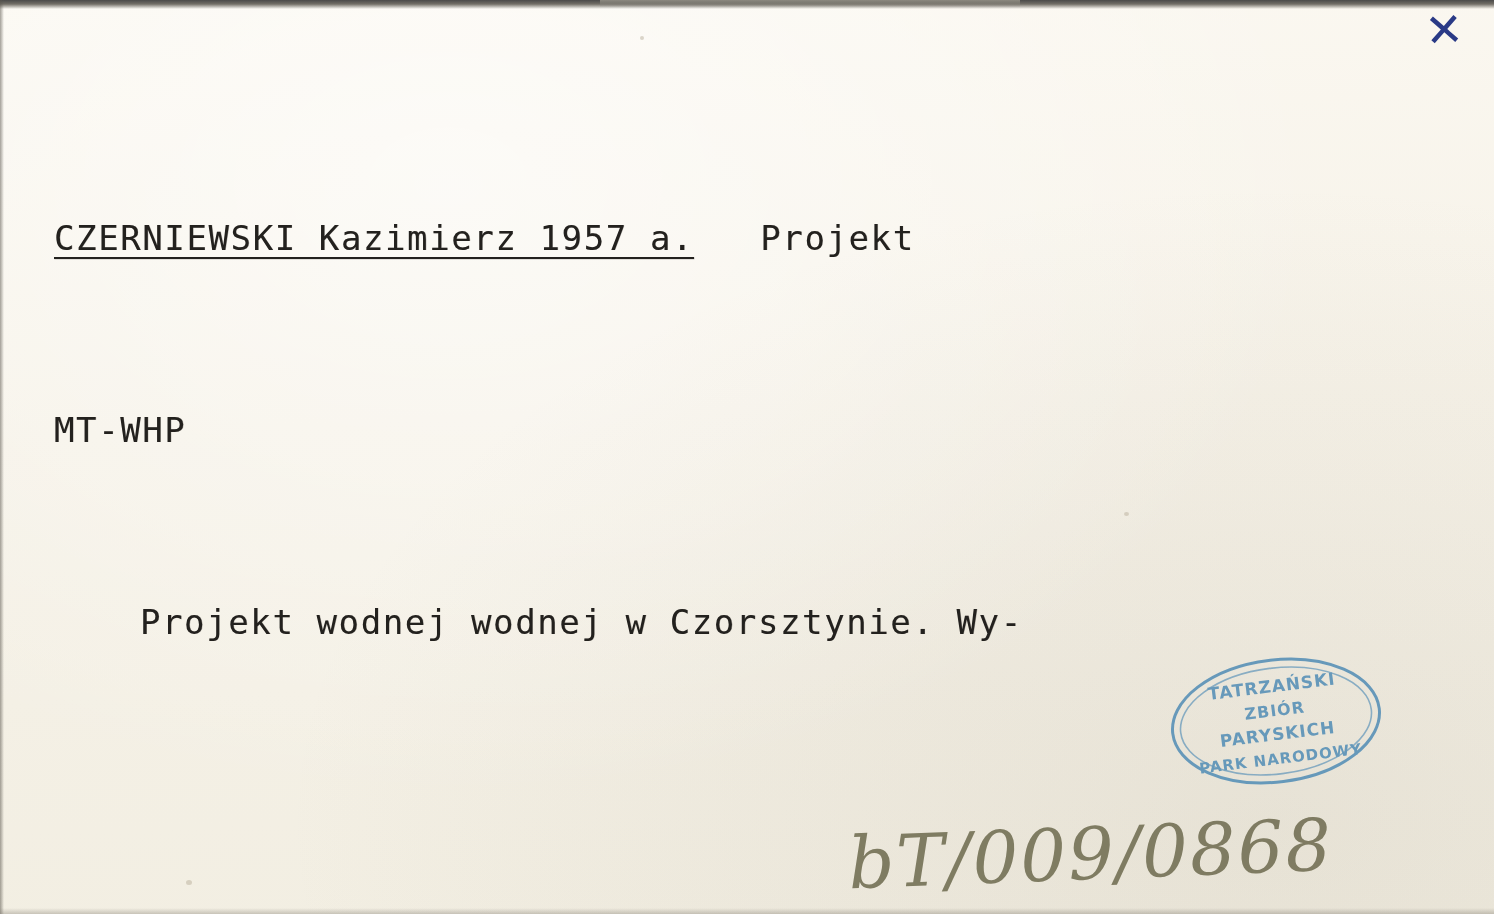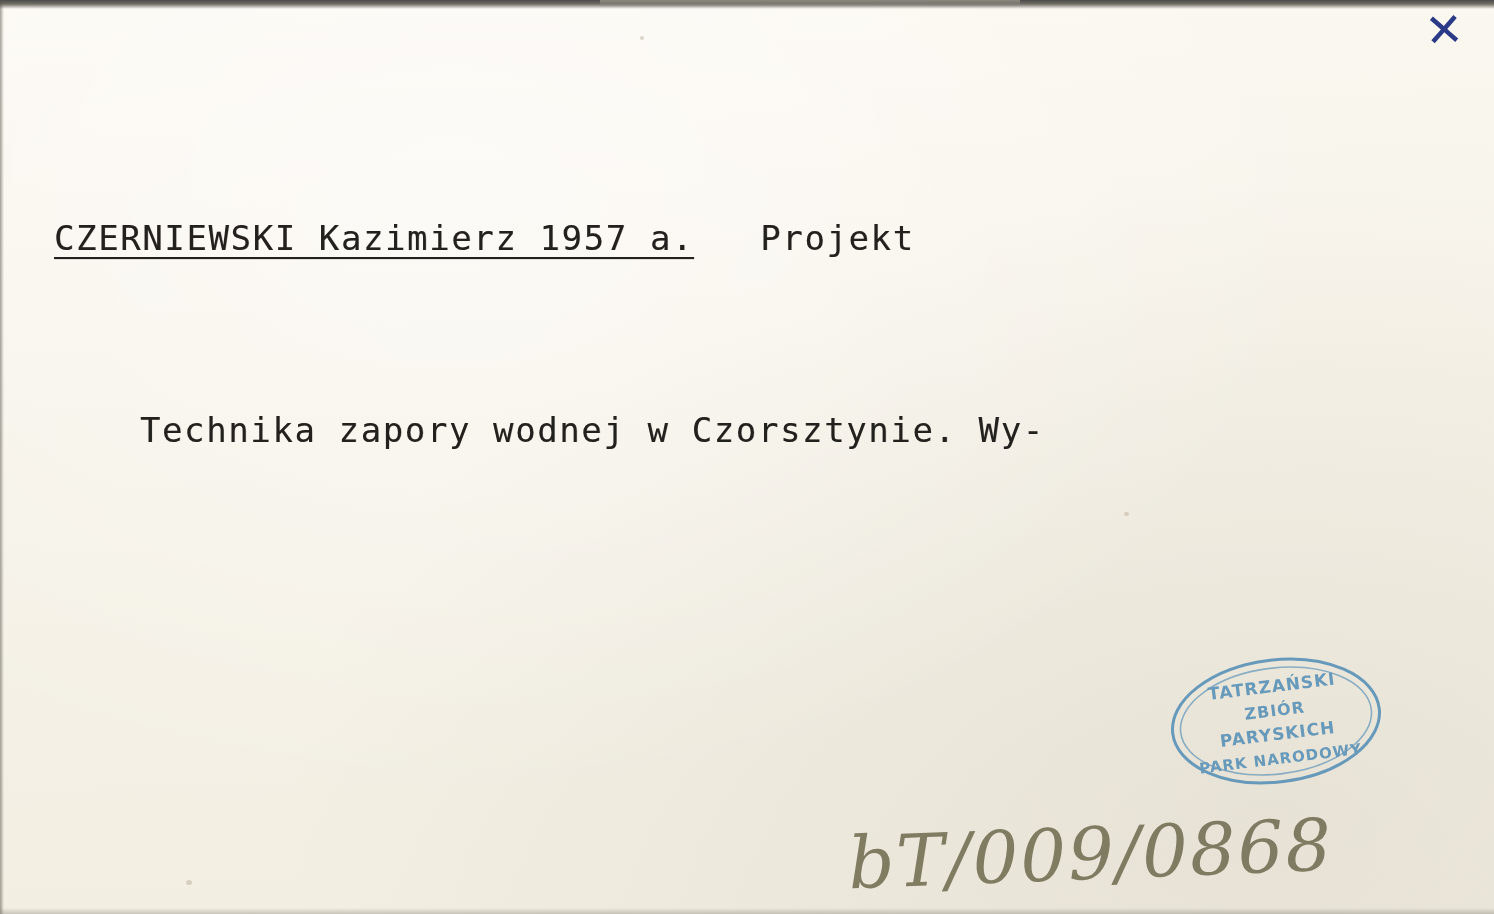--- a/index.html
+++ b/index.html
@@ -159,21 +159,22 @@
   <div id="paper-texture"></div>
   <div id="top-edge"></div>
   <div id="top-edge-light"></div>
   <div id="left-edge"></div>
   <div id="bottom-edge"></div>
 
   <div id="x-mark">✕</div>
 
   <div id="typescript">
     <span class="line"><span class="heading-underline">CZERNIEWSKI Kazimierz 1957 a.</span><span>   Projekt</span></span>
-    <span class="line indent">Technika zapory wodnej w Czorsztynie. Wy-</span>
+    <span class="line">MT-WHP</span>
+    <span class="line indent">Projekt wodnej wodnej w Czorsztynie. Wy-</span>
     
     
     
     
   </div>
 
   <div id="stamp">
     <svg width="216" height="130" viewBox="0 0 216 130" xmlns="http://www.w3.org/2000/svg">
       <ellipse cx="108" cy="65" rx="104" ry="61" fill="none" stroke="#5c93b8" stroke-width="3"></ellipse>
       <ellipse cx="108" cy="65" rx="96" ry="53" fill="none" stroke="#5c93b8" stroke-width="1.6" opacity="0.75"></ellipse>

